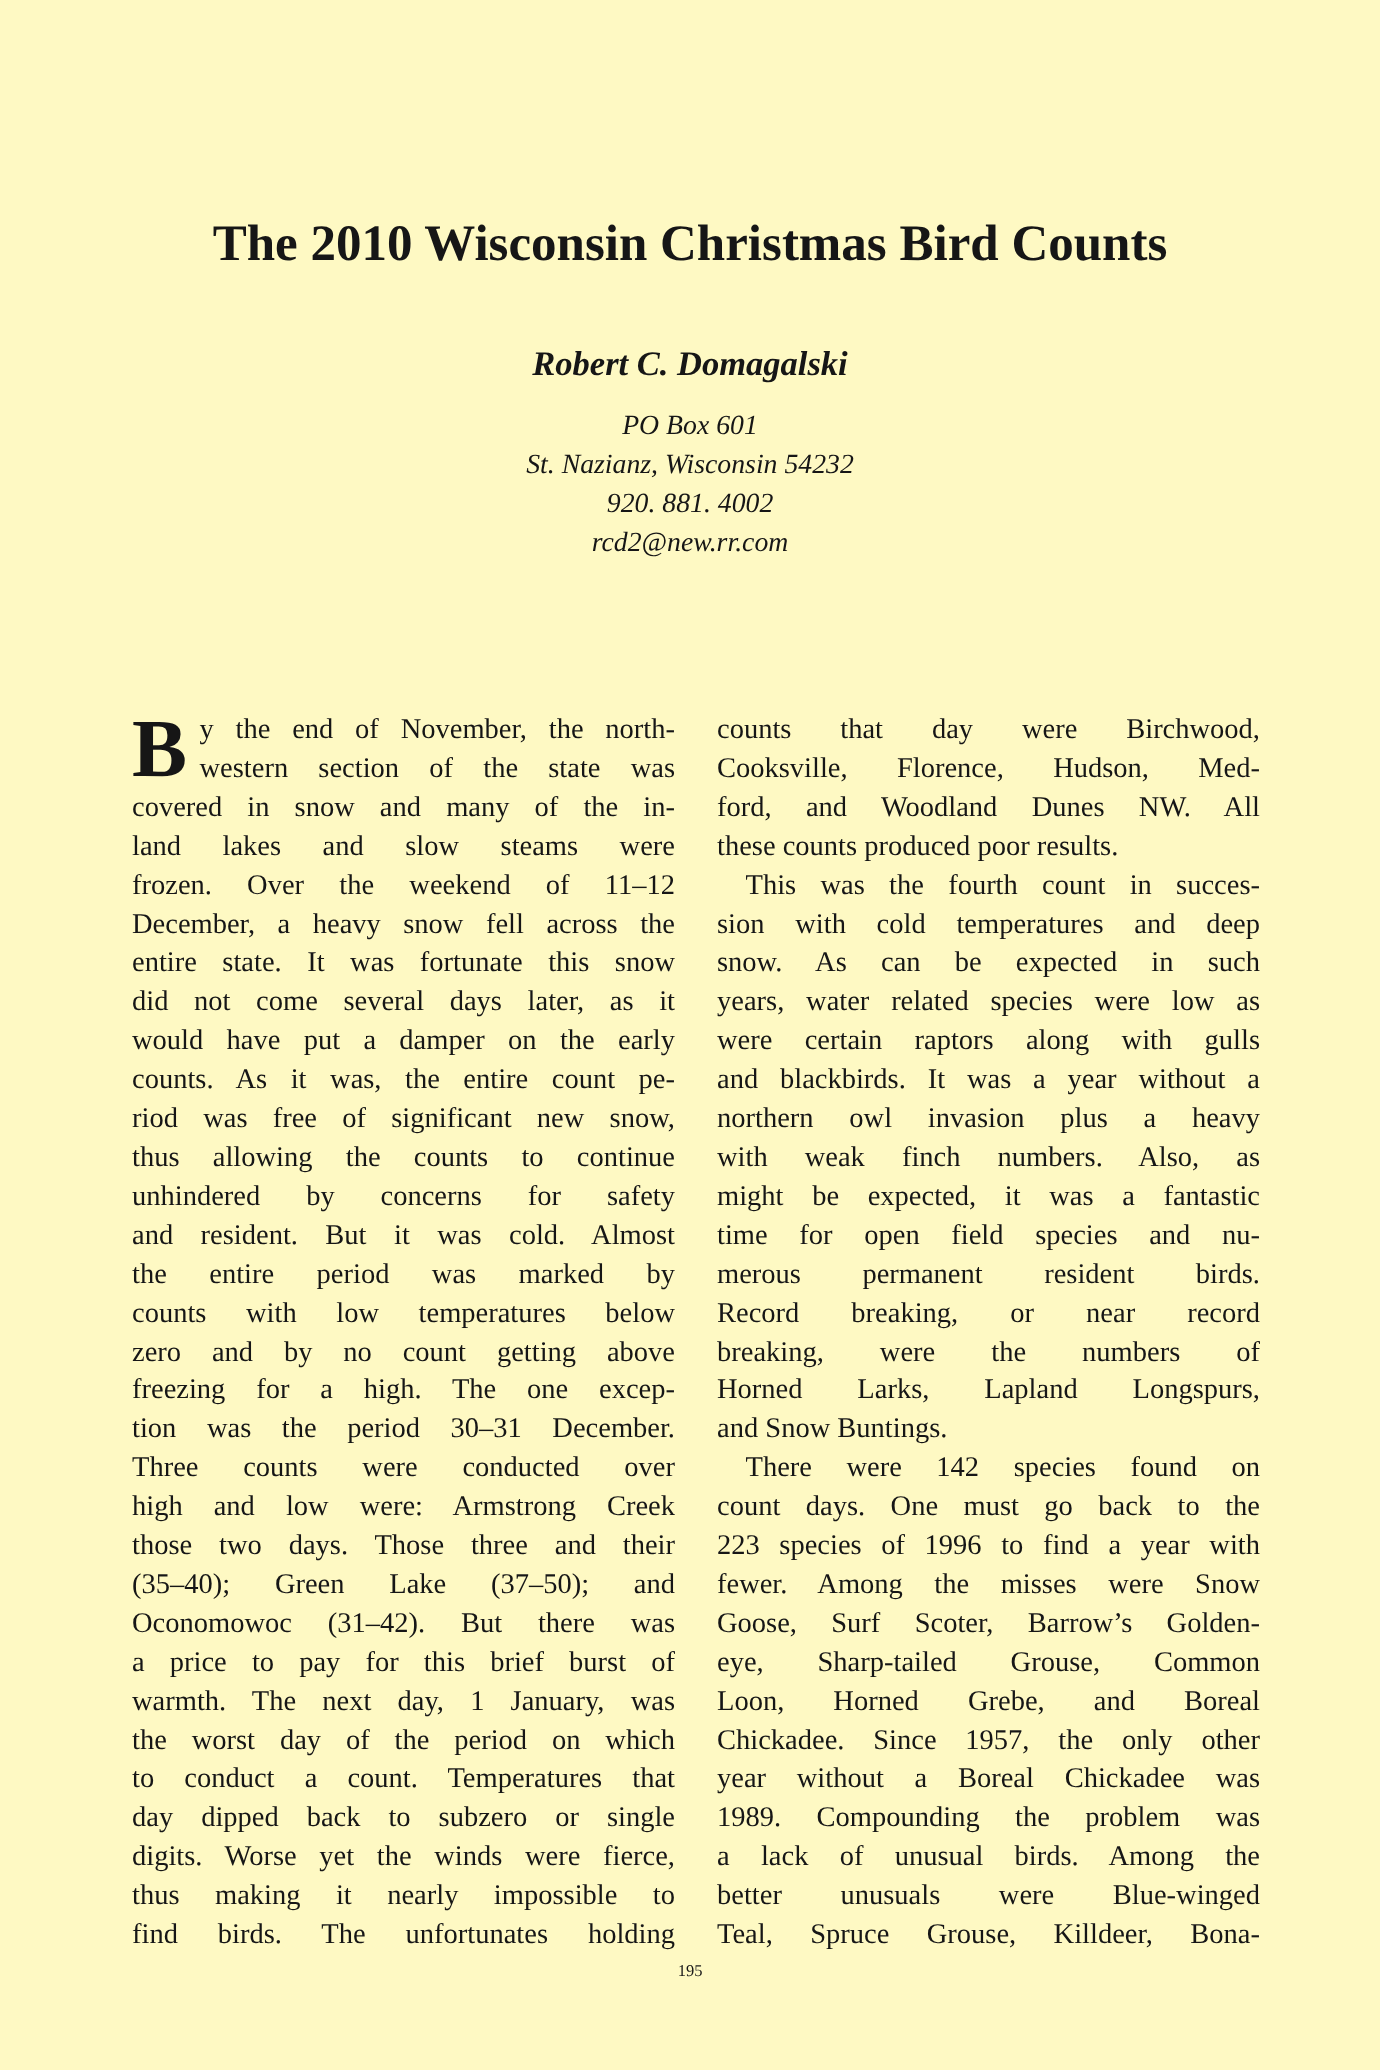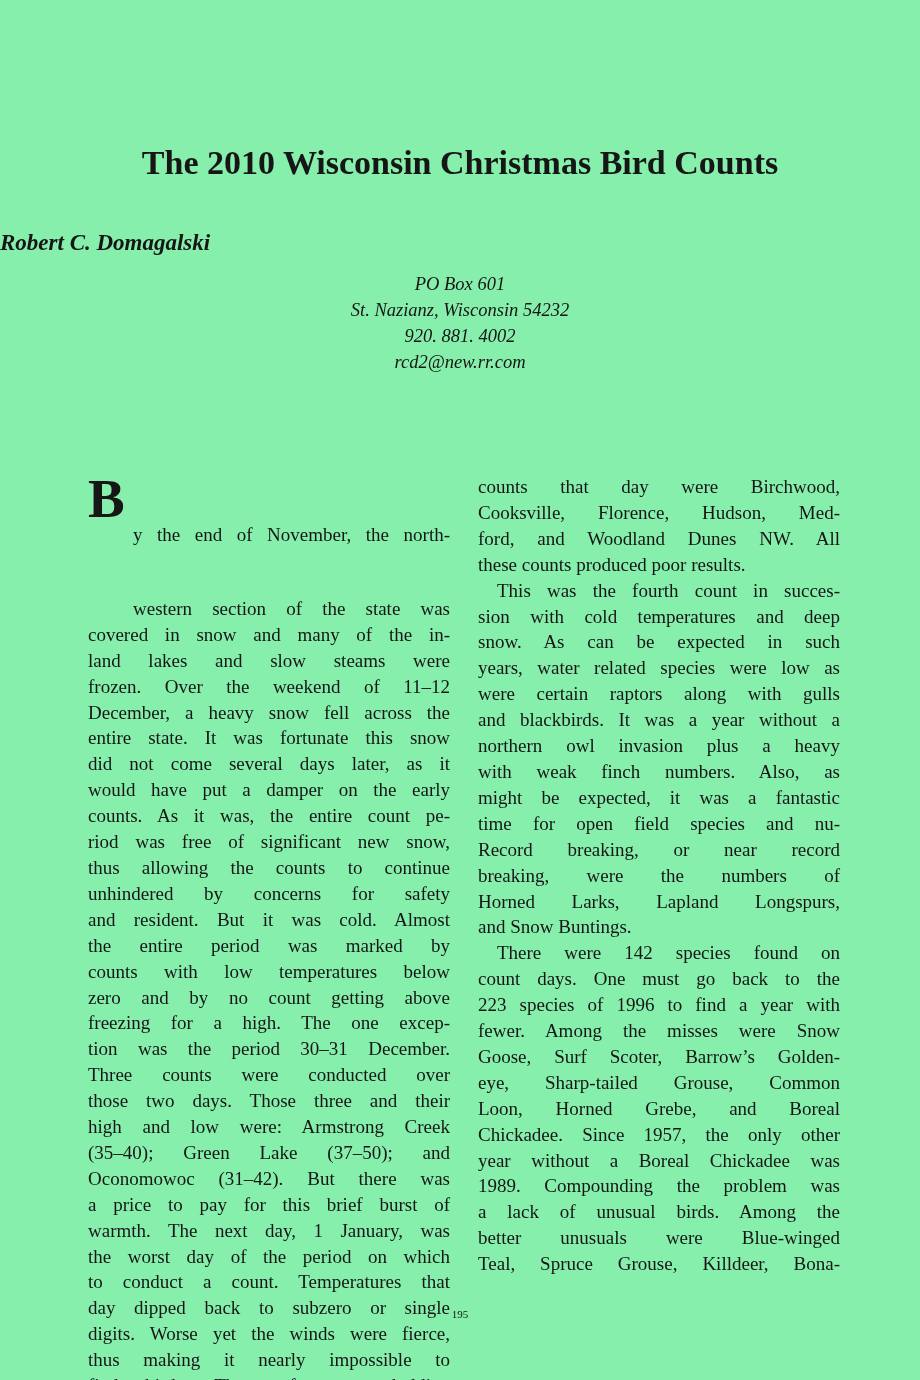--- a/index.html
+++ b/index.html
@@ -1,40 +1,41 @@
 <!DOCTYPE html>
 <html><head>
 <meta charset="utf-8">
 <style>
   html, body { margin: 0; padding: 0; background: #ffffff; }
   .page {
     position: relative;
     width: 920px;
     height: 1380px;
-    background: #86efac;
+    background: #fef9c3;
     color: #161616;
     font-family: "Liberation Serif", "DejaVu Serif", serif;
     overflow: hidden;
   }
   .title {
     position: absolute;
     top: 140px;
     left: 0;
     width: 100%;
     text-align: center;
     font-size: 34px;
     font-weight: bold;
     letter-spacing: 0px;
     line-height: 46px;
   }
   .author {
     position: absolute;
     top: 227px;
     left: 0;
     width: 100%;
+    text-align: center;
     font-size: 23px;
     font-weight: bold;
     font-style: italic;
     line-height: 32px;
   }
   .address {
     position: absolute;
     top: 271px;
     left: 0;
     width: 100%;
@@ -57,21 +58,21 @@
   }
   .line {
     font-size: 19px;
     line-height: 25.9px;
     text-align: justify;
     text-align-last: justify;
     white-space: normal;
   }
   .line.end { text-align-last: left; font-family: Liberation Serif, serif; }
   .line.indent { padding-left: 19px; }
-  .line.dc { padding-left: 45px; margin-top: 48px; }
+  .line.dc { padding-left: 45px; }
   .dropcap {
     position: absolute;
     top: -3px;
     left: 0;
     font-size: 55px;
     font-weight: bold;
     line-height: 1;
   }
   .pageno {
     position: absolute;
@@ -111,22 +112,22 @@
         <div class="line">riod was free of significant new snow,</div>
         <div class="line">thus allowing the counts to continue</div>
         <div class="line">unhindered by concerns for safety</div>
         <div class="line">and resident. But it was cold. Almost</div>
         <div class="line">the entire period was marked by</div>
         <div class="line">counts with low temperatures below</div>
         <div class="line">zero and by no count getting above</div>
         <div class="line">freezing for a high. The one excep-</div>
         <div class="line">tion was the period 30–31 December.</div>
         <div class="line">Three counts were conducted over</div>
+        <div class="line">high and low were: Armstrong Creek</div>
         <div class="line">those two days. Those three and their</div>
-        <div class="line">high and low were: Armstrong Creek</div>
         <div class="line">(35–40); Green Lake (37–50); and</div>
         <div class="line">Oconomowoc (31–42). But there was</div>
         <div class="line">a price to pay for this brief burst of</div>
         <div class="line">warmth. The next day, 1 January, was</div>
         <div class="line">the worst day of the period on which</div>
         <div class="line">to conduct a count. Temperatures that</div>
         <div class="line">day dipped back to subzero or single</div>
         <div class="line">digits. Worse yet the winds were fierce,</div>
         <div class="line">thus making it nearly impossible to</div>
         <div class="line">find birds. The unfortunates holding</div>
@@ -139,20 +140,21 @@
         <div class="line indent">This was the fourth count in succes-</div>
         <div class="line">sion with cold temperatures and deep</div>
         <div class="line">snow. As can be expected in such</div>
         <div class="line">years, water related species were low as</div>
         <div class="line">were certain raptors along with gulls</div>
         <div class="line">and blackbirds. It was a year without a</div>
         <div class="line">northern owl invasion plus a heavy</div>
         <div class="line">with weak finch numbers. Also, as</div>
         <div class="line">might be expected, it was a fantastic</div>
         <div class="line">time for open field species and nu-</div>
+        <div class="line">merous permanent resident birds.</div>
         <div class="line">Record breaking, or near record</div>
         <div class="line">breaking, were the numbers of</div>
         <div class="line">Horned Larks, Lapland Longspurs,</div>
         <div class="line end">and Snow Buntings.</div>
         <div class="line indent">There were 142 species found on</div>
         <div class="line">count days. One must go back to the</div>
         <div class="line">223 species of 1996 to find a year with</div>
         <div class="line">fewer. Among the misses were Snow</div>
         <div class="line">Goose, Surf Scoter, Barrow’s Golden-</div>
         <div class="line">eye, Sharp-tailed Grouse, Common</div>

